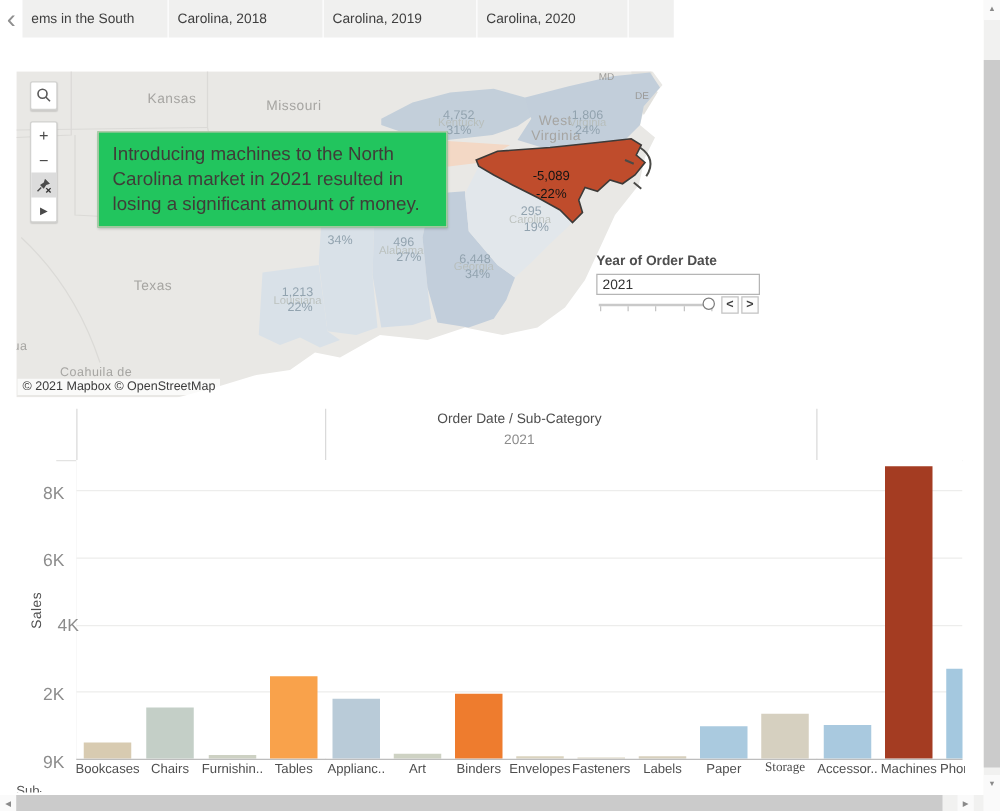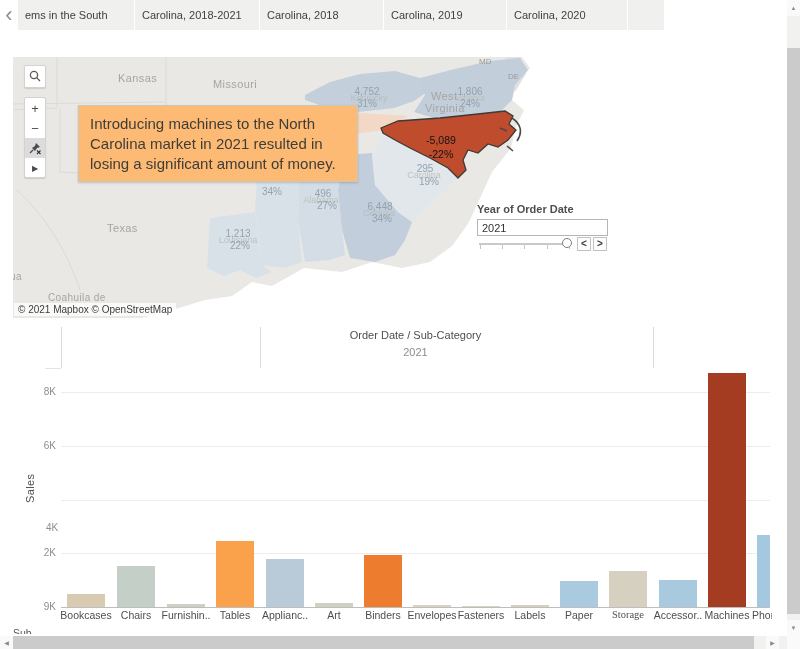--- a/index.html
+++ b/index.html
@@ -20,21 +20,21 @@
   #map-panel { position:absolute; left:13px; top:57px; width:757px; height:261px;
     background:#fff; overflow:hidden; }
   #map-svg { position:absolute; left:0; top:0; }
   .map-label { fill:#a6a5a2; font-size:11px; letter-spacing:0.4px; }
   .map-label-sm { fill:#9a9996; font-size:8px; }
   .state-name { fill:#b5bab4; font-size:9px; opacity:0.8; }
   .state-val { fill:#92a3af; font-size:10px; }
   .nc-val { fill:#141414; font-size:10.5px; }
 
   .annotation { position:absolute; left:65px; top:48px; width:280px;
-    background:#fdba74; border:1px solid #ccc8b5; box-shadow:0 1px 2px rgba(0,0,0,.18);
+    background:#22c55e; border:1px solid #ccc8b5; box-shadow:0 1px 2px rgba(0,0,0,.18);
     padding:8px 11px; font-size:15px; line-height:1.32; color:#3f3d38; }
 
   .map-tool { position:absolute; background:#fff; border:1px solid #d2d2d0; border-radius:2px;
     box-shadow:0 1px 1px rgba(0,0,0,.12); }
   .tool-item { width:20px; height:20px; display:flex; align-items:center; justify-content:center;
     font-size:13px; color:#4a4a4a; cursor:pointer; }
   .tool-item.active { background:#dcdcdc; }
   .attribution { position:absolute; left:1px; top:246px; background:rgba(255,255,255,.78);
     font-size:10px; color:#3c3c3c; padding:1px 4px; white-space:nowrap; }
 
@@ -57,21 +57,21 @@
     font-size:11px; color:#8d8d8d; }
   .yaxis-label { position:absolute; left:24px; top:503px; transform:rotate(-90deg);
     transform-origin:0 0; font-size:11px; color:#4f4f4f; letter-spacing:0.4px; }
   #chart-pane { position:absolute; left:61px; top:368px; width:709px; height:239px;
     overflow:hidden; background:#fff; }
   .gridline { position:absolute; left:0; width:709px; height:1px; background:#ededec; }
   .bar { position:absolute; }
   .divider { position:absolute; top:327px; width:1px; height:280px; background:#dadada; }
   .axis-bottom { position:absolute; left:61px; top:607px; width:709px; height:1px; background:#bdbdbd; }
   .pane-top { position:absolute; left:45px; top:368px; width:725px; height:1px; background:#e3e3e2; }
-  .ytick { position:absolute; width:26px; text-align:right; font-size:10px; color:#8d8d8d; }
+  .ytick { position:absolute; width:26px; text-align:center; font-size:14px; color:#8d8d8d; }
   #cat-labels { position:absolute; left:61px; top:609px; width:711px; height:15px; overflow:hidden; }
   .cat-label { position:absolute; top:0; font-size:10.5px; color:#4e4e4e; text-align:center; white-space:nowrap; }
   .footer-fragment { position:absolute; left:13px; top:627px; width:20px; height:7px;
     overflow:hidden; font-size:10.5px; color:#555; }
 
   
   #vscroll { position:absolute; left:787px; top:0; width:13px; height:636px; background:#f1f1f0; }
   #vscroll .thumb { position:absolute; left:0; top:48px; width:13px; height:566px; background:#cbcbcb; }
   #hscroll { position:absolute; left:0; top:636px; width:787px; height:13px; background:#f1f1f0; }
   #hscroll .thumb { position:absolute; left:13px; top:0; width:741px; height:13px; background:#cbcbcb; }
@@ -79,21 +79,20 @@
     display:flex; align-items:center; justify-content:center; cursor:pointer; }
   .corner { position:absolute; left:787px; top:636px; width:13px; height:13px; background:#fafafa; }
 </style>
 </head>
 <body>
 
 <div id="tabbar">
   <div class="nav-back">‹</div>
   <div class="tabs">
     <div class="tab" style="width:116px">ems in the South</div>
-    <div class="tab" style="width:124px">Carolina, 2018-2021</div>
     <div class="tab" style="width:123px">Carolina, 2018</div>
     <div class="tab" style="width:122px">Carolina, 2019</div>
     <div class="tab" style="width:120px">Carolina, 2020</div>
     <div class="tab-stub"></div>
   </div>
 </div>
 
 <div id="map-panel">
   <svg id="map-svg" width="757" height="261" viewBox="13 57 757 261">
 
@@ -242,21 +241,21 @@
     <div class="bar" style="left: 499px; width: 38px; top: 213px; height: 26px; background: rgb(170, 202, 223);"></div>
     <div class="bar" style="left: 548px; width: 38px; top: 203px; height: 36px; background: rgb(214, 208, 192);"></div>
     <div class="bar" style="left: 598px; width: 38px; top: 212px; height: 27px; background: rgb(169, 201, 223);"></div>
     <div class="bar" style="left: 647px; width: 38px; top: 5px; height: 234px; background: rgb(164, 60, 34);"></div>
     <div class="bar" style="left: 696px; width: 38px; top: 167px; height: 72px; background: rgb(164, 200, 223);"></div>
   </div>
 <div class="axis-bottom"></div>
 <div id="ytick-container">
     <div class="ytick" style="left: 30px; top: 601px;">9K</div>
     <div class="ytick" style="left: 30px; top: 547px;">2K</div>
-    <div class="ytick" style="left: 30px; top: 522px; padding-left: 16px;">4K</div>
+    <div class="ytick" style="left: 30px; top: 492px; padding-left: 16px;">4K</div>
     <div class="ytick" style="left: 30px; top: 440px;">6K</div>
     <div class="ytick" style="left: 30px; top: 386px;">8K</div>
   </div>
 <div id="cat-labels">
     <div class="cat-label" style="left: -15px; width: 80px;">Bookcases</div>
     <div class="cat-label" style="left: 35px; width: 80px;">Chairs</div>
     <div class="cat-label" style="left: 85px; width: 80px;">Furnishin..</div>
     <div class="cat-label" style="left: 134px; width: 80px;">Tables</div>
     <div class="cat-label" style="left: 184px; width: 80px;">Applianc..</div>
     <div class="cat-label" style="left: 233px; width: 80px;">Art</div>

